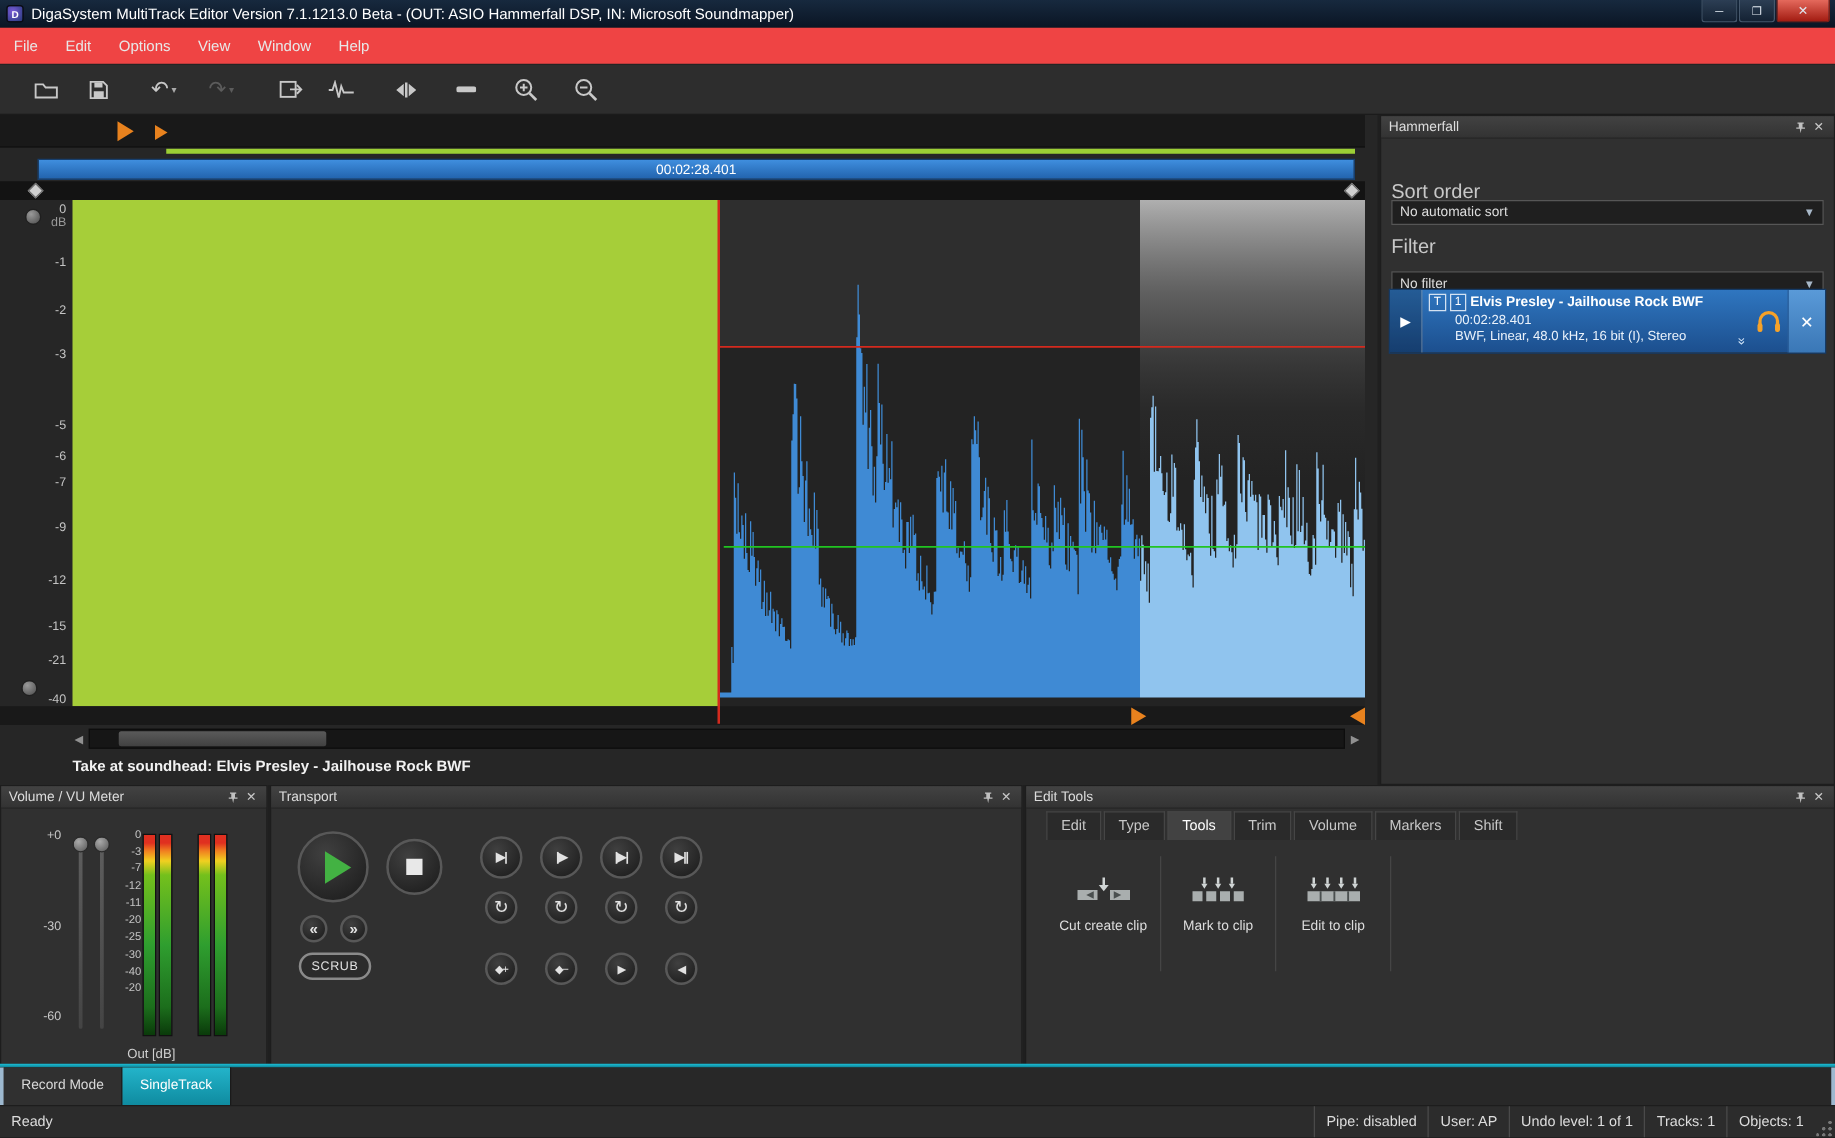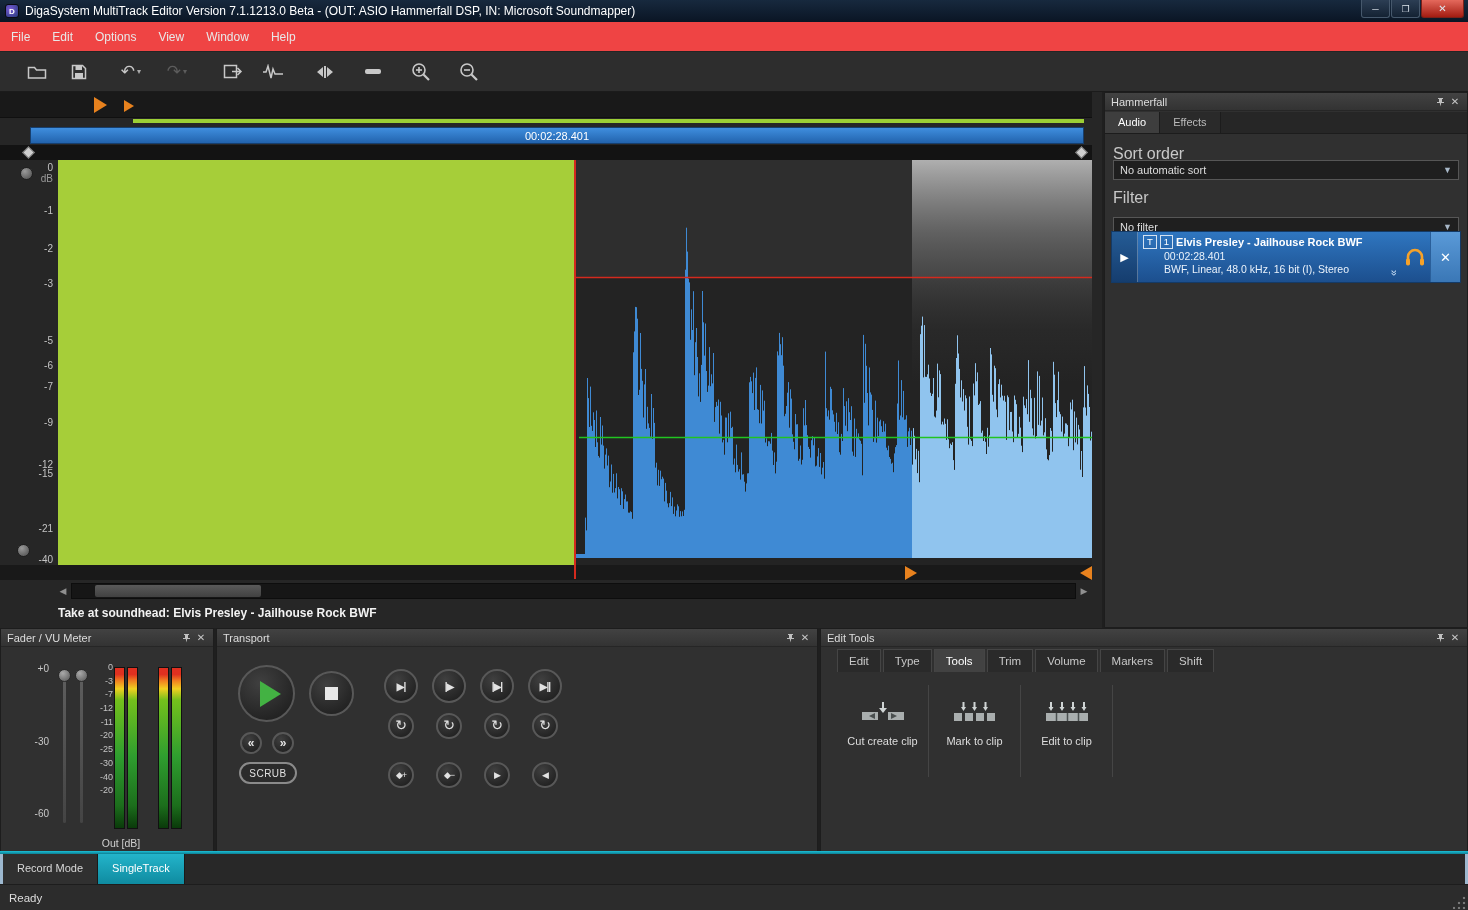--- a/index.html
+++ b/index.html
@@ -229,21 +229,21 @@
       <div class="db-lb" style="top: 3px;">0</div>
           <div class="db-lb db-unit" style="top: 14px;">dB</div>
           <div class="db-lb" style="top: 46px;">-1</div>
           <div class="db-lb" style="top: 84px;">-2</div>
           <div class="db-lb" style="top: 119px;">-3</div>
           <div class="db-lb" style="top: 176px;">-5</div>
           <div class="db-lb" style="top: 201px;">-6</div>
           <div class="db-lb" style="top: 222px;">-7</div>
           <div class="db-lb" style="top: 258px;">-9</div>
           <div class="db-lb" style="top: 300px;">-12</div>
-          <div class="db-lb" style="top: 309px; text-align: center;">-15</div>
+          <div class="db-lb" style="top: 337px; text-align: center;">-15</div>
           <div class="db-lb" style="top: 364px;">-21</div>
           <div class="db-lb" style="top: 395px;">-40</div>
         </div>
       <div class="green-block"></div>
       <div class="wave-dark">
         <svg id="wave-svg" width="517" height="405" viewBox="0 0 517 405">
             <defs>
               <linearGradient id="selg" x1="0" y1="0" x2="0" y2="1">
                 <stop offset="0" stop-color="#b6b6b6" stop-opacity="0.95"></stop>
                 <stop offset="0.18" stop-color="#8a8a8a" stop-opacity="0.55"></stop>
@@ -281,24 +281,20 @@
     <div class="panel-hd">
       <span>Hammerfall</span>
       <span class="hd-sp"></span>
       <span class="pin-icon">
           <svg width="9" height="10" viewBox="0 0 9 10">
             <path d="M2 1h5v1H6v3h2v1H5.2L4.5 9.5 3.8 6H1V5h2V2H2z" fill="#c0c0c0"></path>
           </svg>
         </span>
       <span class="hd-x">✕</span>
     </div>
-    <div class="cb-tabs">
-      <div class="cb-tab active">Audio</div>
-      <div class="cb-tab">Effects</div>
-    </div>
     <div class="cb-label" style="top:52px">Sort order</div>
     <div class="select" style="top:67px">
       <span>No automatic sort</span>
       <span class="caret2">▼</span>
     </div>
     <div class="cb-label" style="top:96px">Filter</div>
     <div class="select" style="top:124px">
       <span>No filter</span>
       <span class="caret2">▼</span>
     </div>
@@ -323,21 +319,21 @@
             <rect x="2" y="11.5" width="4" height="7" rx="1.8" fill="#f6a229"></rect>
             <rect x="16" y="11.5" width="4" height="7" rx="1.8" fill="#f6a229"></rect>
           </svg>
       </div>
       <div class="clip-x">✕</div>
     </div>
   </div>
 
   <div class="panel" id="fader">
     <div class="panel-hd">
-      <span>Fader / VU Meter</span>
+      <span>Volume / VU Meter</span>
       <span class="hd-sp"></span>
       <span class="pin-icon">
           <svg width="9" height="10" viewBox="0 0 9 10">
             <path d="M2 1h5v1H6v3h2v1H5.2L4.5 9.5 3.8 6H1V5h2V2H2z" fill="#c0c0c0"></path>
           </svg>
         </span>
       <span class="hd-x">✕</span>
     </div>
     <div class="fader-scale">
         <div>+0</div>
@@ -484,16 +480,23 @@
     </div>
   </div>
 
   <div class="teal-line"></div>
   <div class="mode-row">
     <div class="mode-tab">Record Mode</div>
     <div class="mode-tab active">SingleTrack</div>
   </div>
   <div class="statusbar">
     <span class="status-left">Ready</span>
+    <div class="status-right">
+      <div class="status-cell">Pipe: disabled</div>
+      <div class="status-cell">User: AP</div>
+      <div class="status-cell">Undo level: 1 of 1</div>
+      <div class="status-cell">Tracks: 1</div>
+      <div class="status-cell">Objects: 1</div>
+    </div>
     <div class="grip"></div>
   </div>
 
 </div>
 
 </body></html>

